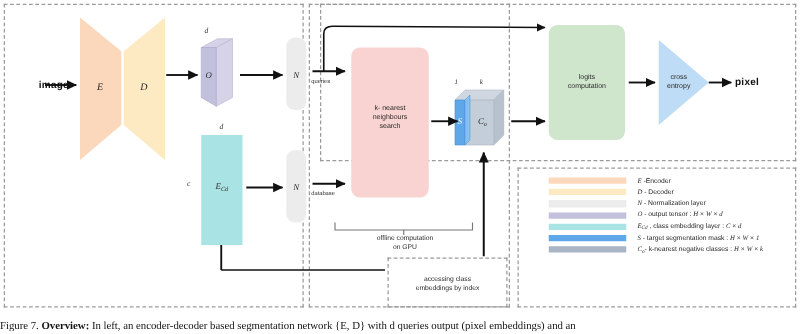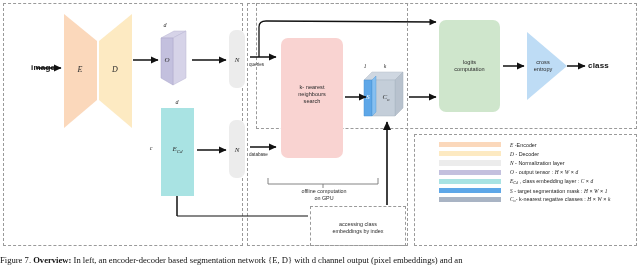--- a/index.html
+++ b/index.html
@@ -111,21 +111,21 @@
   </div>
 
   <svg class="ov">
     <polygon points="527,32 527,100 567,66" fill="#bedcf5"></polygon>
   </svg>
   <div class="t wrap" style="left:527px;top:59px;width:32px;font-size:5.6px;">
     <span>cross</span><br>
     <span>entropy</span>
   </div>
 
-  <div class="bold-lab" style="left:588px;top:61px;">class</div>
+  <div class="bold-lab" style="left:588px;top:61px;">pixel</div>
 
   <div class="t" style="left:249px;top:62px;width:30px;font-size:4.6px;text-align:left;">queries</div>
   <div class="t" style="left:249px;top:152px;width:32px;font-size:4.6px;text-align:left;">database</div>
 
   <div class="t wrap" style="left:268px;top:188px;width:112px;font-size:5.4px;">
     <span>offline computation</span><br>
     <span>on GPU</span>
   </div>
 
   <div class="t wrap" style="left:310px;top:221px;width:96px;font-size:5.4px;">
@@ -204,16 +204,16 @@
       <span class="lg-text"><i>S</i> - target segmentation mask : <i>H</i> × <i>W</i> × <i>1</i></span>
     </div>
     <div class="lg-row">
       <span class="lg-swatch" style="background:#a9b4c4"></span>
       <span class="lg-text"><i>C</i><span class="sub">o</span>- k-nearest negative classes : <i>H</i> × <i>W</i> × <i>k</i></span>
     </div>
   </div>
 
   <div id="caption">
     <span>Figure 7.</span>
-    <b>Overview:</b><span> In left, an encoder-decoder based segmentation network {E, D} with d channel output (pixel embeddings) and an</span>
+    <b>Overview:</b><span> In left, an encoder-decoder based segmentation network {E, D} with d queries output (pixel embeddings) and an</span>
   </div>
 
 </div>
 
 </body></html>

